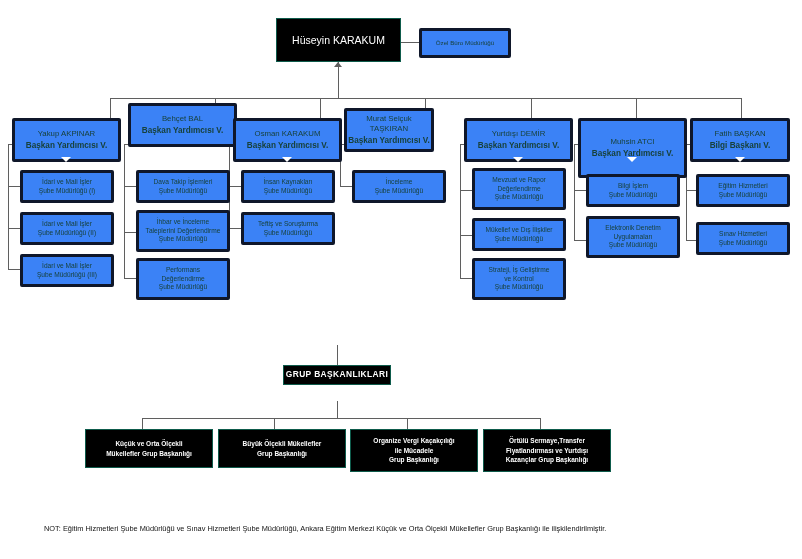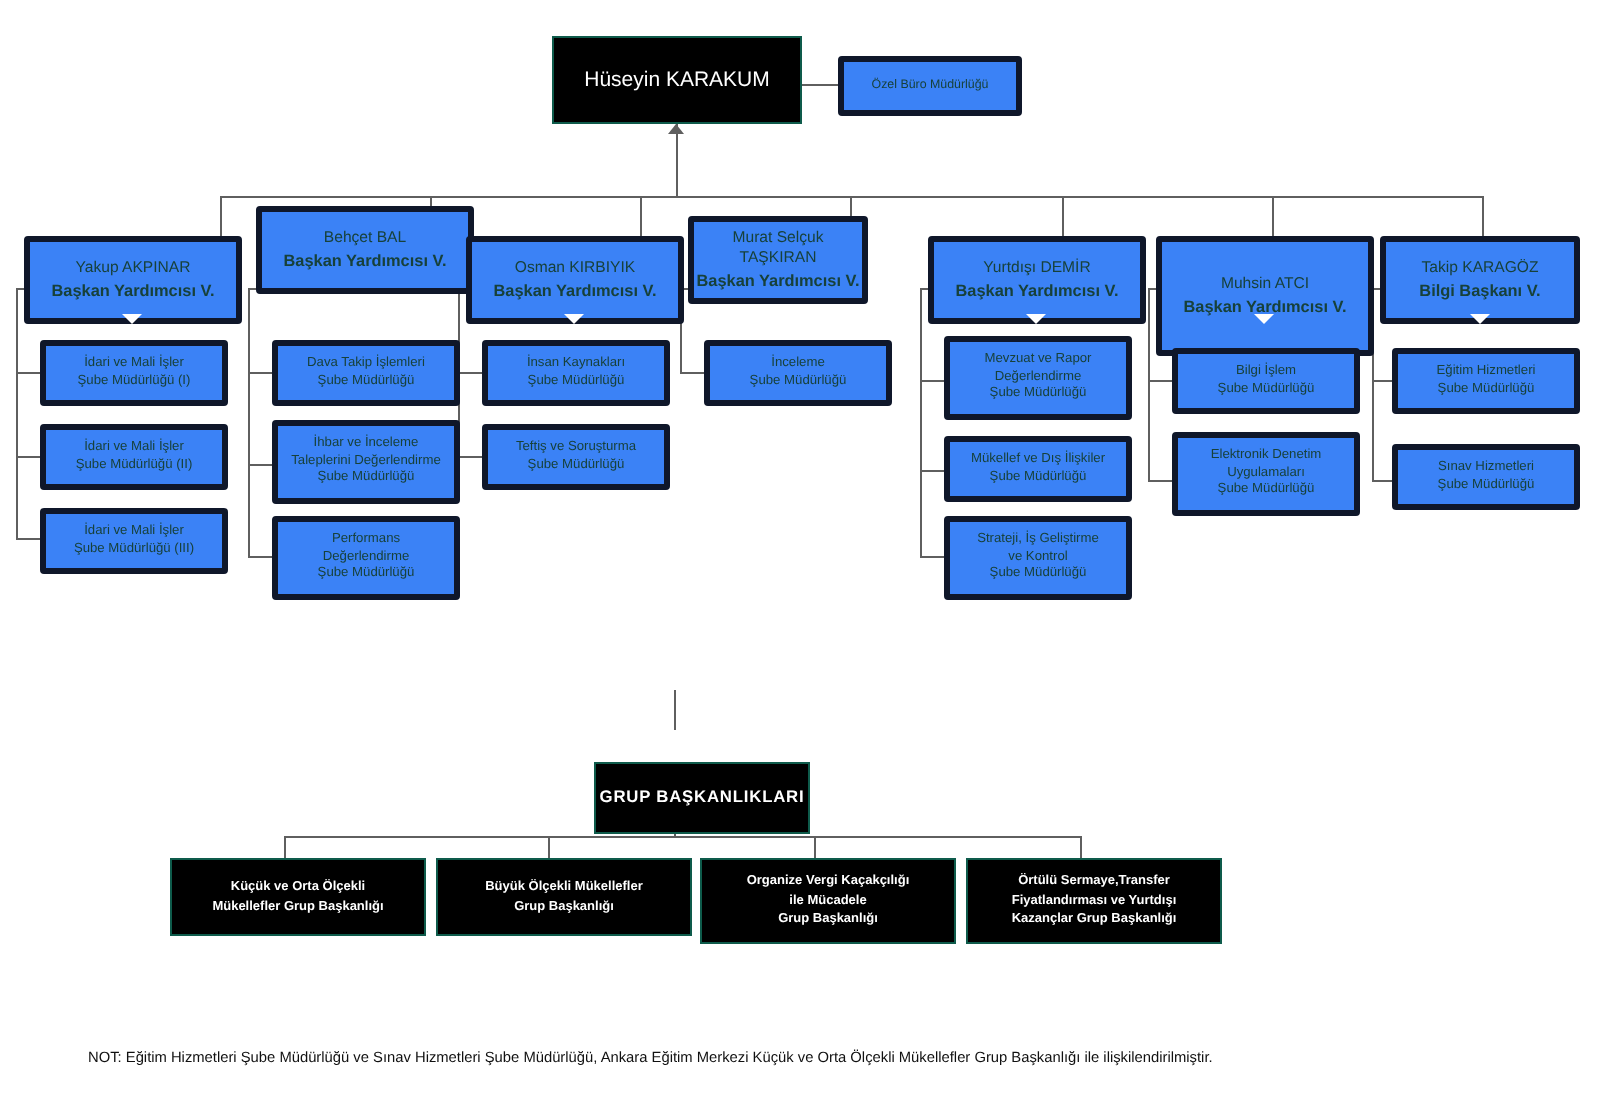--- a/index.html
+++ b/index.html
@@ -159,21 +159,21 @@
     <span class="ln">Taleplerini Değerlendirme</span>
     <span class="ln">Şube Müdürlüğü</span>
   </div>
   <div class="box light sub" style="left:136px;top:258px;width:94px;height:42px;">
     <span class="ln">Performans</span>
     <span class="ln">Değerlendirme</span>
     <span class="ln">Şube Müdürlüğü</span>
   </div>
 
   <div class="box light vp" style="left:233px;top:118px;width:109px;height:44px;">
-    <span class="ln nm">Osman KIRBIYIK</span>
+    <span class="ln nm">Osman KARAKUM</span>
     <span class="ln rl">Başkan Yardımcısı V.</span>
   </div>
   <div class="notch" style="left:282px;top:157px;"></div>
   <div class="spine" style="left:229px;top:144px;height:84px;"></div>
   <div class="stub" style="left:229px;top:144px;width:5px;"></div>
   <div class="stub" style="left:229px;top:186px;width:12px;"></div>
   <div class="stub" style="left:229px;top:228px;width:12px;"></div>
 
   <div class="box light sub" style="left:241px;top:170px;width:94px;height:33px;">
     <span class="ln">İnsan Kaynakları</span>
@@ -238,41 +238,41 @@
     <span class="ln">Bilgi İşlem</span>
     <span class="ln">Şube Müdürlüğü</span>
   </div>
   <div class="box light sub" style="left:586px;top:216px;width:94px;height:42px;">
     <span class="ln">Elektronik Denetim</span>
     <span class="ln">Uygulamaları</span>
     <span class="ln">Şube Müdürlüğü</span>
   </div>
 
   <div class="box light vp" style="left:690px;top:118px;width:100px;height:44px;">
-    <span class="ln nm">Takip KARAGÖZ</span>
+    <span class="ln nm">Fatih BAŞKAN</span>
     <span class="ln rl">Bilgi Başkanı V.</span>
   </div>
   <div class="notch" style="left:735px;top:157px;"></div>
   <div class="spine" style="left:686px;top:144px;height:96px;"></div>
   <div class="stub" style="left:686px;top:144px;width:5px;"></div>
   <div class="stub" style="left:686px;top:190px;width:12px;"></div>
   <div class="stub" style="left:686px;top:240px;width:12px;"></div>
 
   <div class="box light sub" style="left:696px;top:174px;width:94px;height:33px;">
     <span class="ln">Eğitim Hizmetleri</span>
     <span class="ln">Şube Müdürlüğü</span>
   </div>
   <div class="box light sub" style="left:696px;top:222px;width:94px;height:33px;">
     <span class="ln">Sınav Hizmetleri</span>
     <span class="ln">Şube Müdürlüğü</span>
   </div>
 
   <div class="ln-v" style="left:337px;top:345px;height:20px;"></div>
 
-  <div class="box dark grp-head" style="left:297px;top:365px;width:108px;height:36px;margin-top:16px;">
+  <div class="box dark grp-head" style="left:283px;top:365px;width:108px;height:20px;">
     <span class="ln">GRUP BAŞKANLIKLARI</span>
   </div>
 
   <div class="ln-v" style="left:337px;top:401px;height:17px;"></div>
   <div class="ln-h" style="left:142px;top:418px;width:398px;"></div>
   <div class="ln-v" style="left:142px;top:418px;height:11px;"></div>
   <div class="ln-v" style="left:274px;top:418px;height:11px;"></div>
   <div class="ln-v" style="left:407px;top:418px;height:11px;"></div>
   <div class="ln-v" style="left:540px;top:418px;height:11px;"></div>
 

